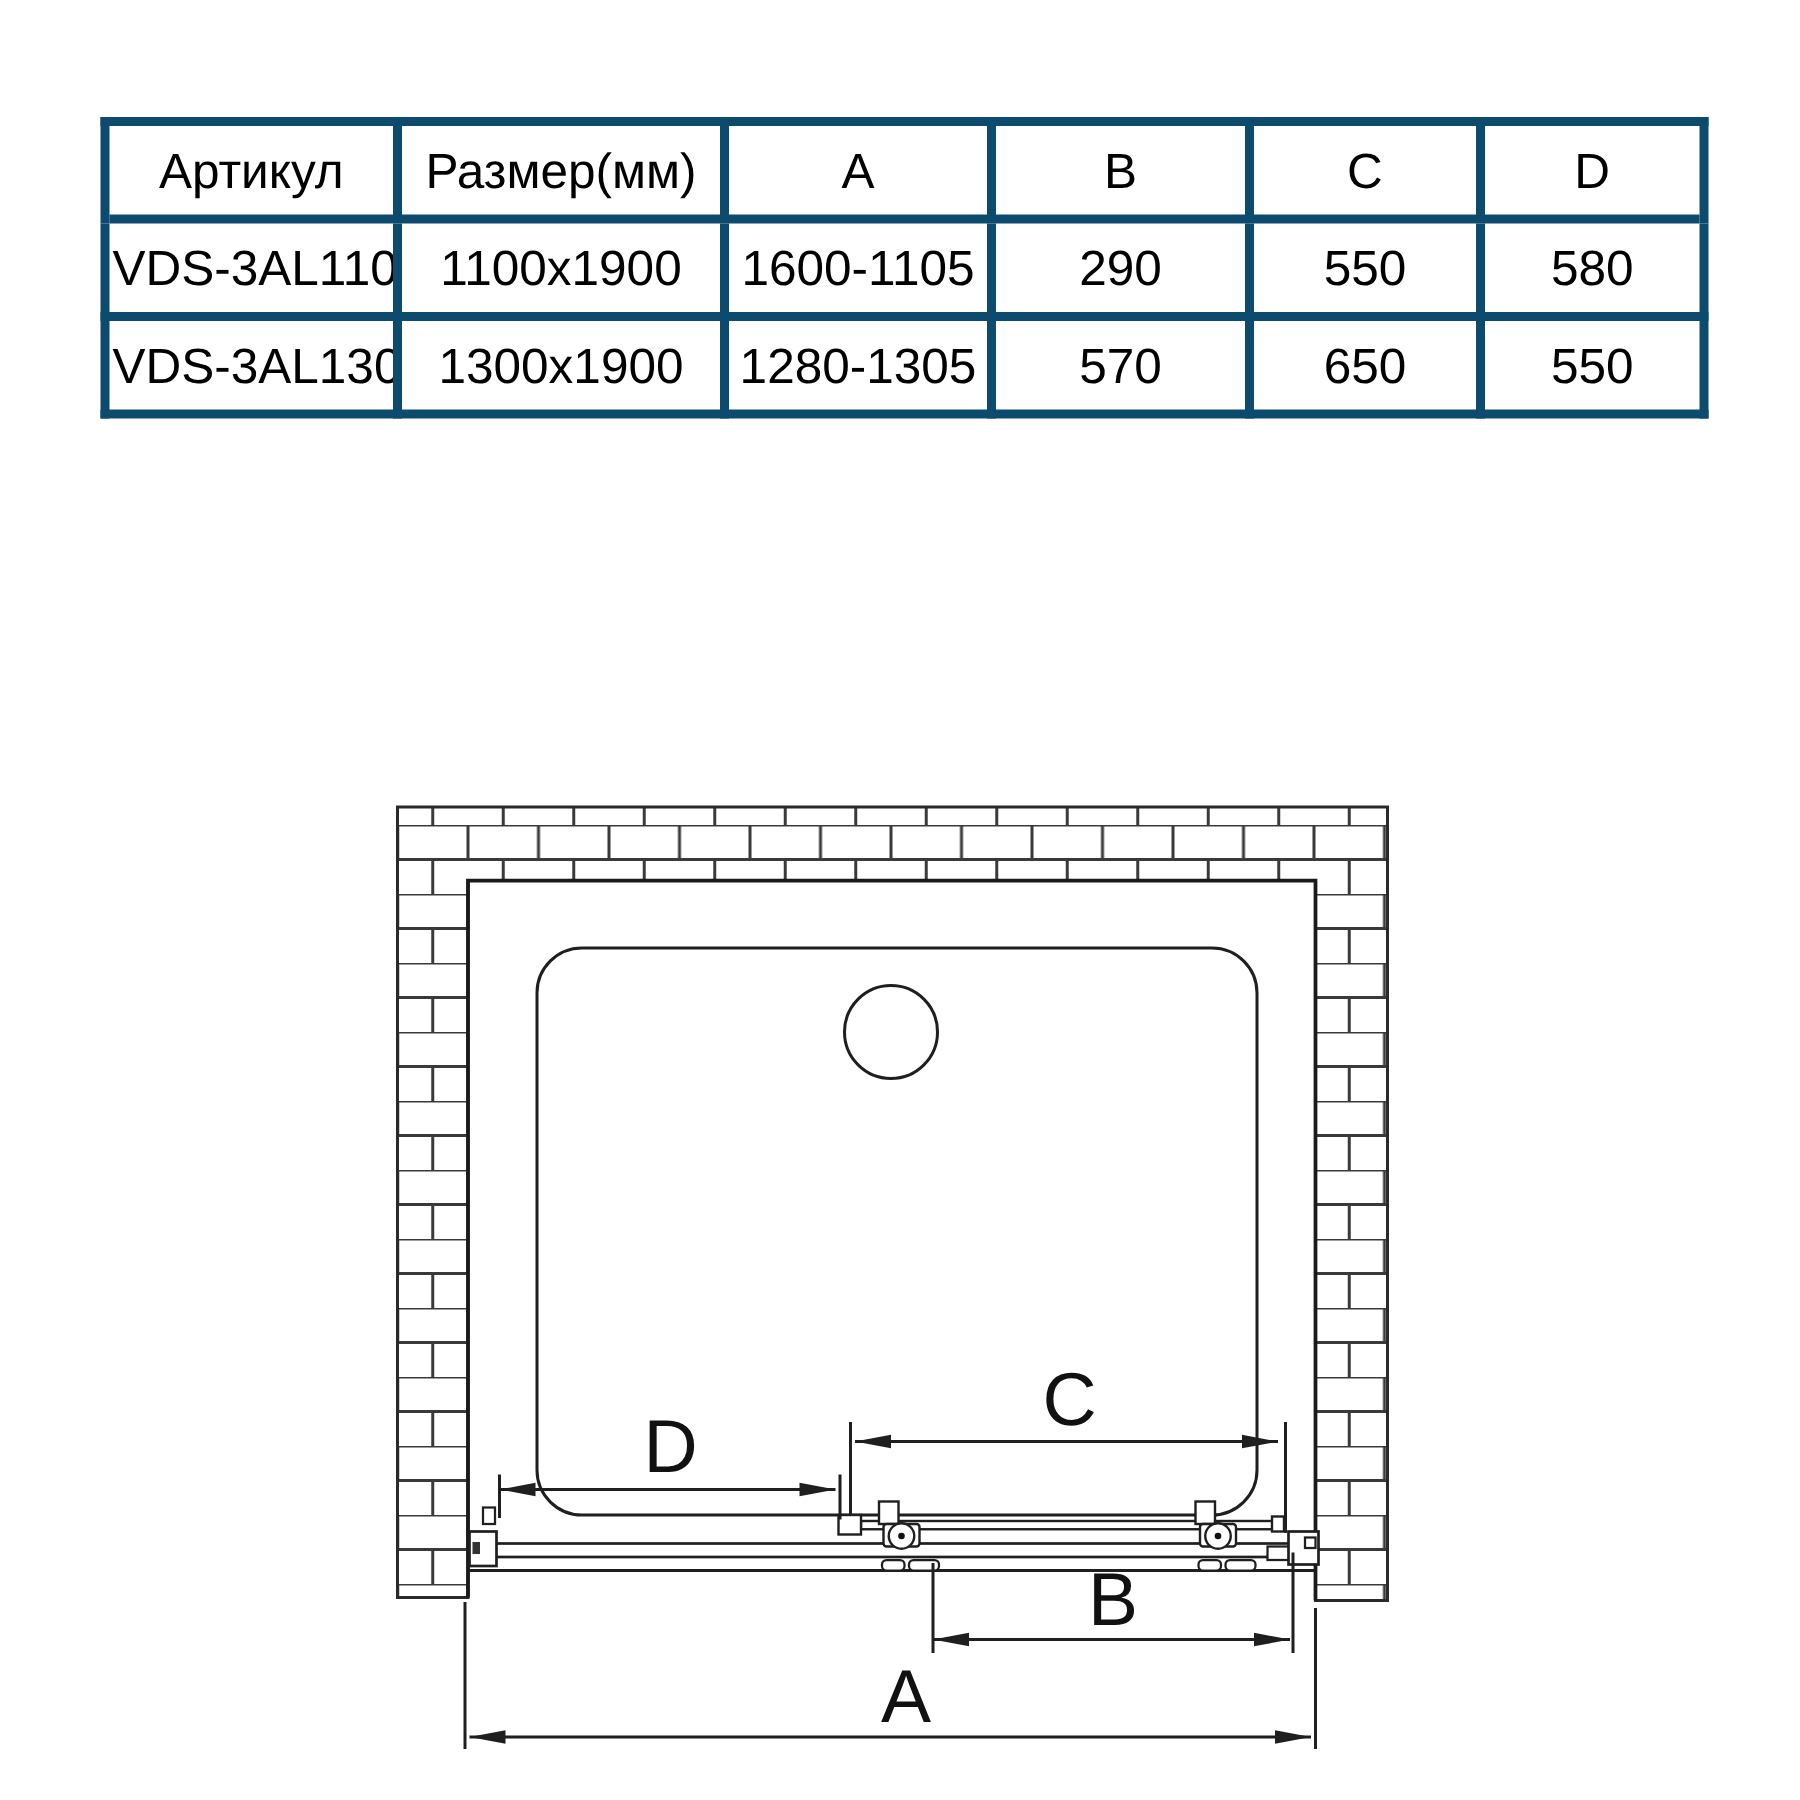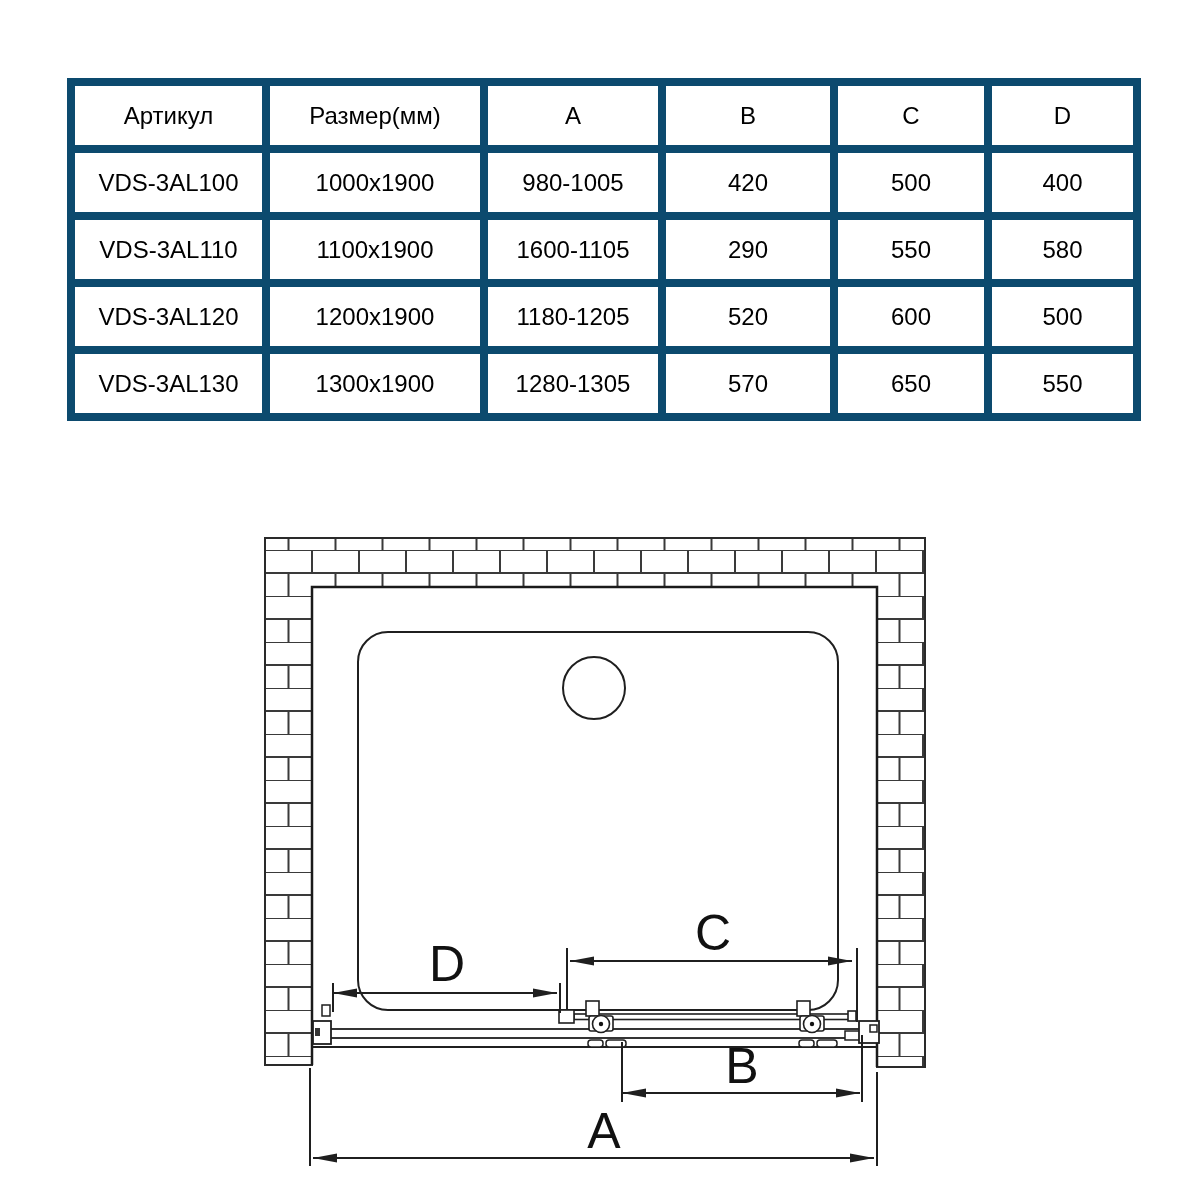--- a/index.html
+++ b/index.html
@@ -1,23 +1,23 @@
 <!DOCTYPE html>
 <html><head>
 <meta charset="utf-8">
 <style>
   html,body{margin:0;padding:0;background:#fff;}
   .page{position:relative;width:1200px;height:1200px;background:#fff;overflow:hidden;
         font-family:"Liberation Sans",sans-serif;color:#000;}
   .spec-table-wrap{position:absolute;left:67px;top:78px;}
   table.spec{border-collapse:collapse;table-layout:fixed;width:1066px;}
   table.spec th,table.spec td{
-      border:8px solid #0c4a6e;height:49px;padding:5px 2px;
+      border:6px solid #0c4a6e;height:49px;padding:5px 2px;
       text-align:center;vertical-align:middle;
-      font-size:24px;font-weight:400;white-space:nowrap;overflow:hidden;}
+      font-size:33px;font-weight:400;white-space:nowrap;overflow:hidden;}
   table.spec thead th{border-bottom:4px solid #111;}
   .diagram-wrap{position:absolute;left:250px;top:520px;width:690px;height:660px;}
   svg text{font-family:"Liberation Sans",sans-serif;}
 </style>
 </head>
 <body>
 
 <div class="page">
 
   <div class="spec-table-wrap">
@@ -35,42 +35,26 @@
             <th>Артикул</th>
             <th>Размер(мм)</th>
             <th>A</th>
             <th>B</th>
             <th>C</th>
             <th>D</th>
           </tr>
       </thead>
       <tbody>
           <tr>
-            <td>VDS-3AL100</td>
-            <td>1000x1900</td>
-            <td>980-1005</td>
-            <td>420</td>
-            <td>500</td>
-            <td>400</td>
-          </tr>
-          <tr>
             <td>VDS-3AL110</td>
             <td>1100x1900</td>
             <td>1600-1105</td>
             <td>290</td>
             <td>550</td>
             <td>580</td>
-          </tr>
-          <tr>
-            <td>VDS-3AL120</td>
-            <td>1200x1900</td>
-            <td>1180-1205</td>
-            <td>520</td>
-            <td>600</td>
-            <td>500</td>
           </tr>
           <tr>
             <td>VDS-3AL130</td>
             <td>1300x1900</td>
             <td>1280-1305</td>
             <td>570</td>
             <td>650</td>
             <td>550</td>
           </tr>
         </tbody>

